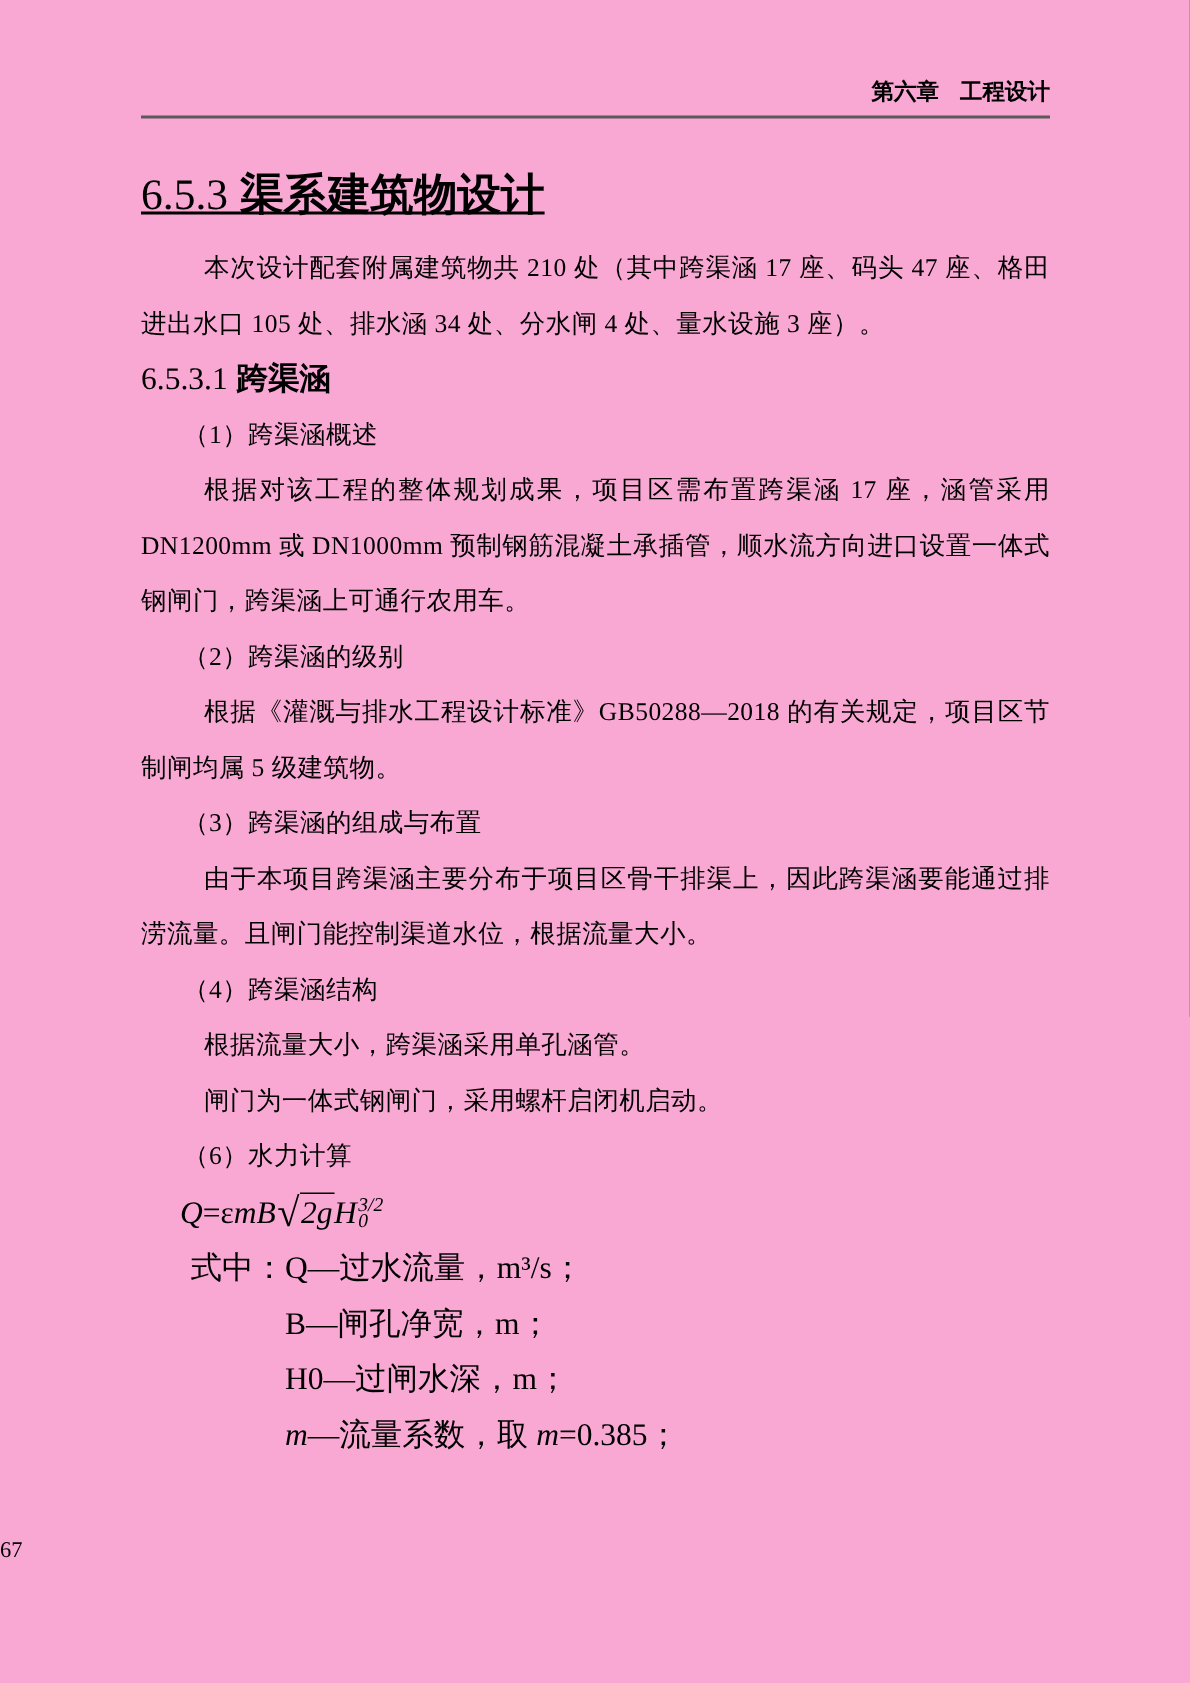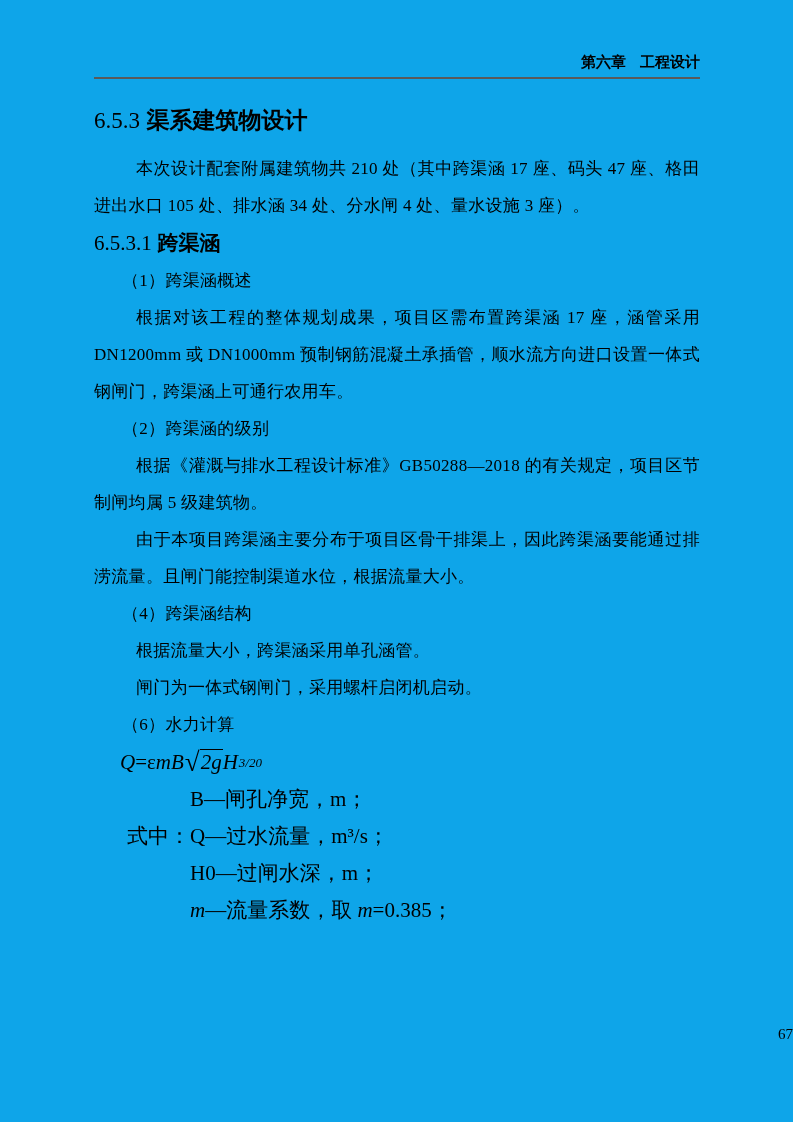--- a/index.html
+++ b/index.html
@@ -1,19 +1,19 @@
 <!DOCTYPE html>
 <html><head>
 <meta charset="utf-8">
 <style>
   html,body{margin:0;padding:0;background:#888;}
   .page{
     position:relative;
     width:793px;height:1122px;
-    background:#0ea5e9;
+    background:#f9a8d4;
     font-family:"Liberation Serif","DejaVu Serif",serif;
     color:#000;
     overflow:hidden;
     margin:0 auto;
   }
   .content{
     position:absolute;left:94px;top:0;width:606px;
   }
   
   .hdr{
@@ -22,24 +22,25 @@
     font-size:15px;
     line-height:20px;
     font-weight:bold;
     font-family:"Liberation Sans","DejaVu Sans",sans-serif;
     border-bottom:2px solid #5a5a5a;
     padding-bottom:5px;
   }
   .hdr .gap{display:inline-block;width:14px;}
   
   .h1{
-    margin-top:28px;
-    font-size:23px;line-height:27px;
+    margin-top:38px;
+    font-size:29px;line-height:27px;
     font-weight:bold;
     font-family:"Liberation Sans","DejaVu Sans",sans-serif;
+    text-decoration:underline;
   }
   .h1 .num,.h2 .num{
     font-family:"Liberation Serif","DejaVu Serif",serif;
     font-weight:normal;
   }
   .h2{
     font-size:21px;line-height:37px;
     font-weight:bold;
     font-family:"Liberation Sans","DejaVu Sans",sans-serif;
   }
@@ -58,36 +59,36 @@
     height:38px;
     display:flex;align-items:center;
     padding-left:26px;
     font-size:21px;
     font-style:italic;
   }
   .formula .up{font-style:normal;}
   .formula .radical{font-style:normal;font-size:27px;line-height:20px;margin-left:1px;}
   .formula .radicand{border-top:1.6px solid #000;padding:0 1px;}
   .hstack{
-    display:inline-flex;flex-direction:row;
+    display:inline-flex;flex-direction:column;
     font-size:13px;line-height:11px;
     vertical-align:-7px;margin-left:1px;
     font-style:italic;
   }
   
   .defline{
     font-size:21px;line-height:37px;margin:0;text-align:left;
   }
   .defline.where{padding-left:33px;}
   .defline.deep{padding-left:96px;}
   .mi{font-style:italic;}
   
   .pageno{
     position:absolute;top:1026px;left:0;width:100%;
-    text-align:right;font-size:15px;font-family:Liberation Serif, serif;
+    text-align:left;font-size:15px;font-family:Liberation Serif, serif;
   }
 </style>
 </head>
 <body>
 
 <div class="page">
   <div class="content">
 
     <div class="hdr">
       <span>第六章</span><span class="gap"></span><span>工程设计</span>
@@ -102,20 +103,21 @@
 
     <div class="h2">
       <span class="num">6.5.3.1</span>
       <span>跨渠涵</span>
     </div>
 
     <p class="para item">（1）跨渠涵概述</p>
     <p class="para">根据对该工程的整体规划成果，项目区需布置跨渠涵 17 座，涵管采用 DN1200mm 或 DN1000mm 预制钢筋混凝土承插管，顺水流方向进口设置一体式钢闸门，跨渠涵上可通行农用车。</p>
     <p class="para item">（2）跨渠涵的级别</p>
     <p class="para">根据《灌溉与排水工程设计标准》GB50288—2018 的有关规定，项目区节制闸均属 5 级建筑物。</p>
+    <p class="para item">（3）跨渠涵的组成与布置</p>
     <p class="para">由于本项目跨渠涵主要分布于项目区骨干排渠上，因此跨渠涵要能通过排涝流量。且闸门能控制渠道水位，根据流量大小。</p>
     <p class="para item">（4）跨渠涵结构</p>
     <p class="para">根据流量大小，跨渠涵采用单孔涵管。</p>
     <p class="para">闸门为一体式钢闸门，采用螺杆启闭机启动。</p>
     <p class="para item">（6）水力计算</p>
 
     <div class="formula">
       <span>Q</span>
         <span class="up"> = </span>
         <span class="up">ε</span>
@@ -123,25 +125,25 @@
         <span>B</span>
         <span class="radical">√</span>
         <span class="radicand">2g</span>
         <span>H</span>
         <span class="hstack">
           <span>3/2</span>
           <span>0</span>
         </span>
     </div>
 
+    <p class="defline where">
+      <span>式中：</span><span>Q</span><span>—过水流量，m³/s；</span>
+    </p>
     <p class="defline deep">
       <span>B</span><span>—闸孔净宽，m；</span>
-    </p>
-    <p class="defline where">
-      <span>式中：</span><span>Q</span><span>—过水流量，m³/s；</span>
     </p>
     <p class="defline deep">
       <span>H0</span><span>—过闸水深，m；</span>
     </p>
     <p class="defline deep">
       <span class="mi">m</span><span>—流量系数，取</span> <span class="mi">m</span><span>=0.385；</span>
     </p>
 
   </div>
 

